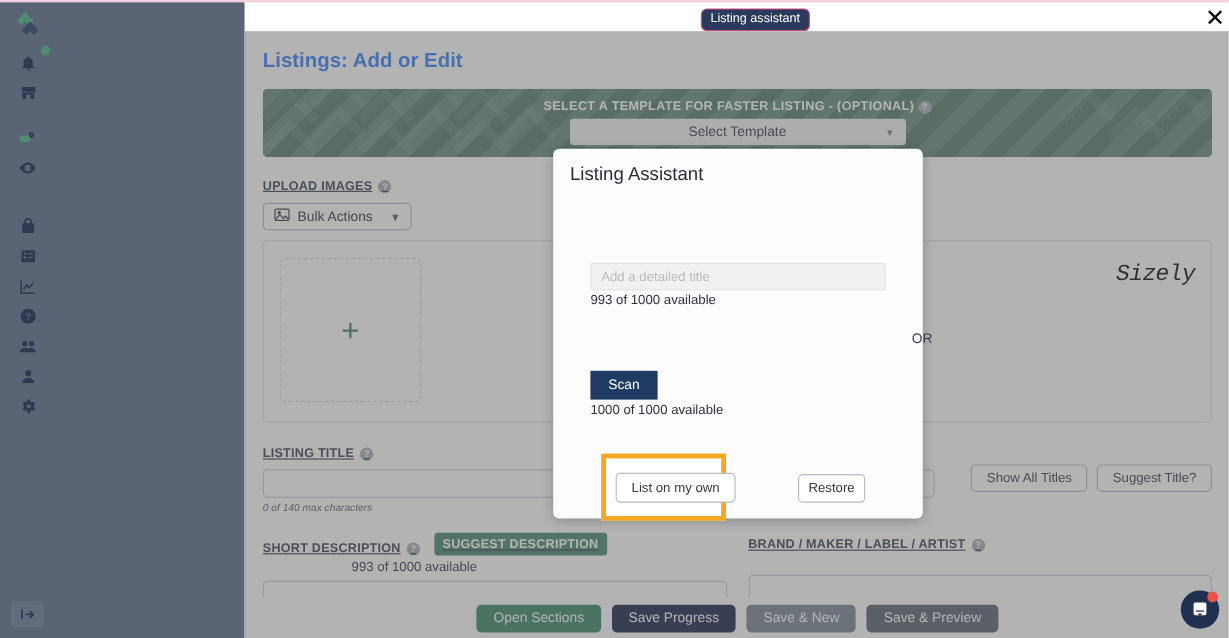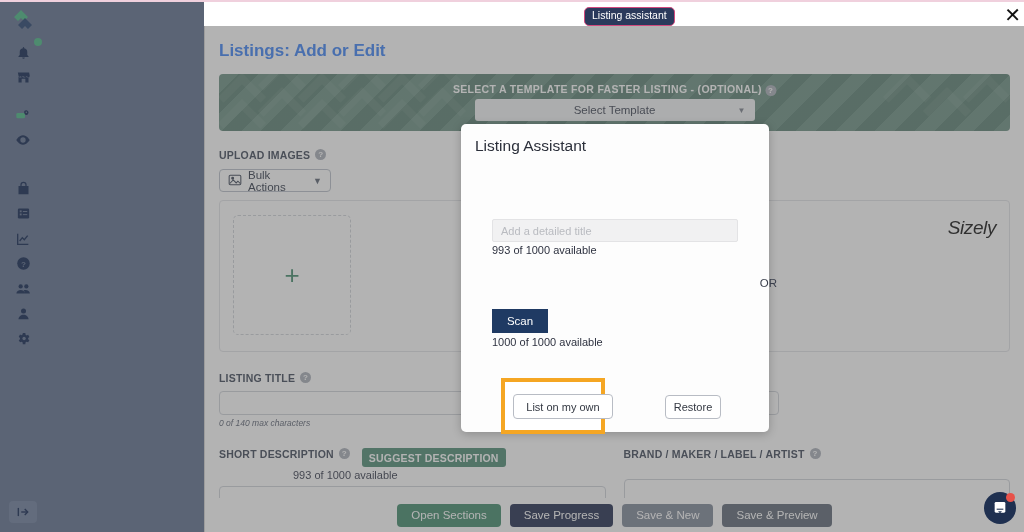--- a/index.html
+++ b/index.html
@@ -98,50 +98,50 @@
     display: flex; align-items: center; justify-content: center;
     font-size: 11.5px; color: #3b4252;
   }
   .tpl-select .caret {
     position: absolute; right: 9px; font-size: 8px; color: #7a808c;
   }
 
   .sec-label {
     font-size: 10.5px; font-weight: bold; color: #3d4657;
     letter-spacing: .2px; text-transform: uppercase;
-    display: inline-flex; align-items: flex-start; gap: 5px;
+    display: inline-flex; align-items: flex-end; gap: 5px; text-decoration: underline;
   }
   .qmark {
     display: inline-flex; align-items: center; justify-content: center;
     width: 11px; height: 11px; border-radius: 50%;
     background: #a9aeb8; color: #fff; font-size: 8px; font-weight: bold;
     font-family: "Liberation Sans", sans-serif;
   }
 
   .bulk-btn {
-    margin-top: 6px; width: 112px; height: 23px; border-radius: 4px;
+    margin-top: 6px; width: 124px; height: 23px; border-radius: 4px;
     border: 1px solid #b9bfc9; background: #fff;
     display: flex; align-items: center; gap: 6px; padding: 0 8px;
     font-size: 11.5px; color: #2f3747;
   }
   .bulk-btn .caret { margin-left: auto; font-size: 9px; color: #5a6272; }
 
   .img-card {
     margin-top: 8px; height: 152px; border: 1px solid #e2e4e7;
     border-radius: 4px; position: relative; background: #fff;
   }
   .img-drop {
     position: absolute; left: 13px; top: 14px; width: 118px; height: 120px;
     border: 1px dashed #cfd3d8; border-radius: 5px;
     display: flex; align-items: center; justify-content: center;
   }
   .plus { color: #3f8a6a; font-size: 26px; line-height: 1; font-weight: 300; }
   .sizely {
     position: absolute; right: 13px; top: 16px;
-    font-family: Liberation Sans, sans-serif; font-style: italic;
+    font-family: Liberation Mono, monospace; font-style: italic;
     font-size: 19px; color: #0d0d0d; letter-spacing: -.4px;
   }
 
   .field-block { margin-top: 16px; position: relative; }
   .field-input {
     margin-top: 5px; height: 24px; border: 1px solid #cfd3d9; border-radius: 4px;
     background: #fff;
   }
   .hint {
     margin-top: 3px; font-size: 8.5px; font-style: italic; color: #5c6373;
@@ -423,20 +423,24 @@
           </div>
         </div>
 
         <div class="field-block">
           <div class="sec-label">
             <span>LISTING TITLE</span>
             <span class="qmark">?</span>
           </div>
           <div class="field-input" style="width:560px;"></div>
           <div class="hint">0 of 140 max characters</div>
+          <div class="title-row-btns">
+            <div class="ghost-btn">Show All Titles</div>
+            <div class="ghost-btn">Suggest Title?</div>
+          </div>
         </div>
 
         <div class="two-col">
           <div class="col">
             <div class="sec-label">
               <span>SHORT DESCRIPTION</span>
               <span class="qmark">?</span>
               <span class="suggest-desc">Suggest Description</span>
             </div>
             <div class="avail">993 of 1000 available</div>

